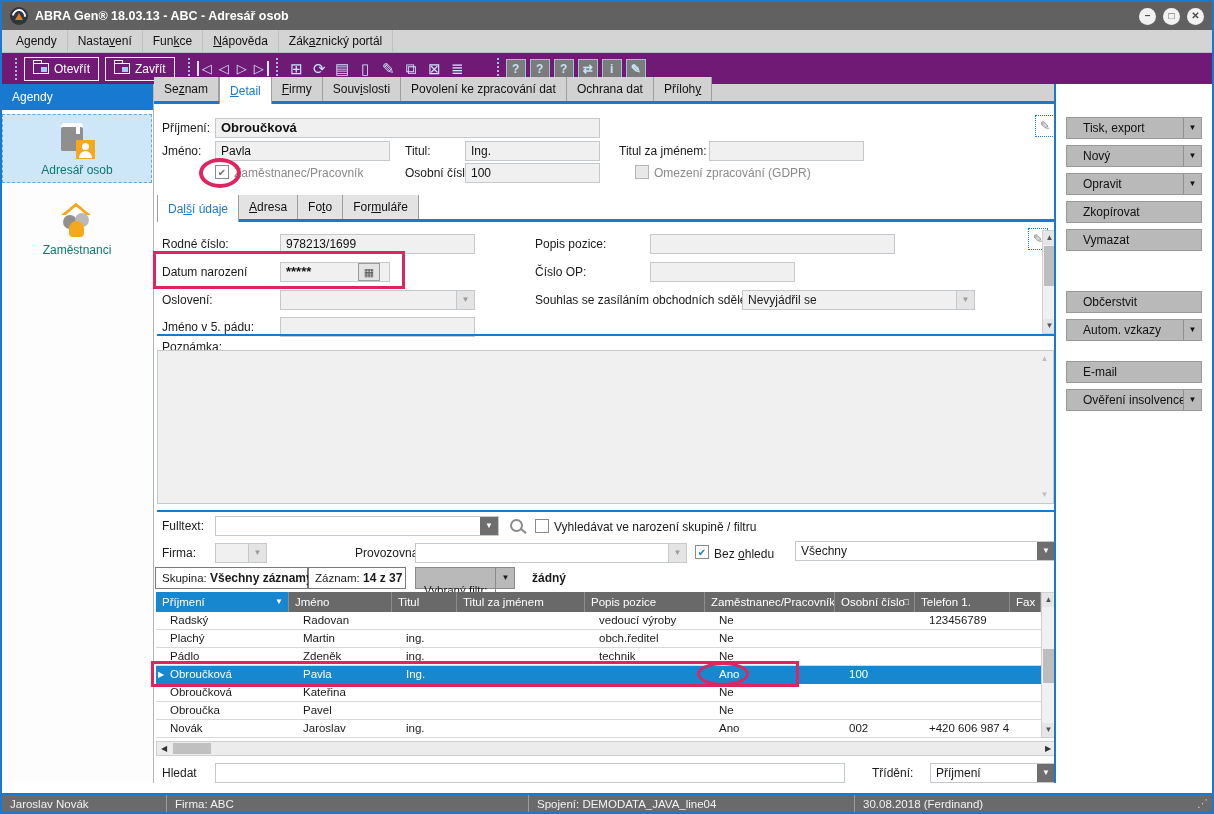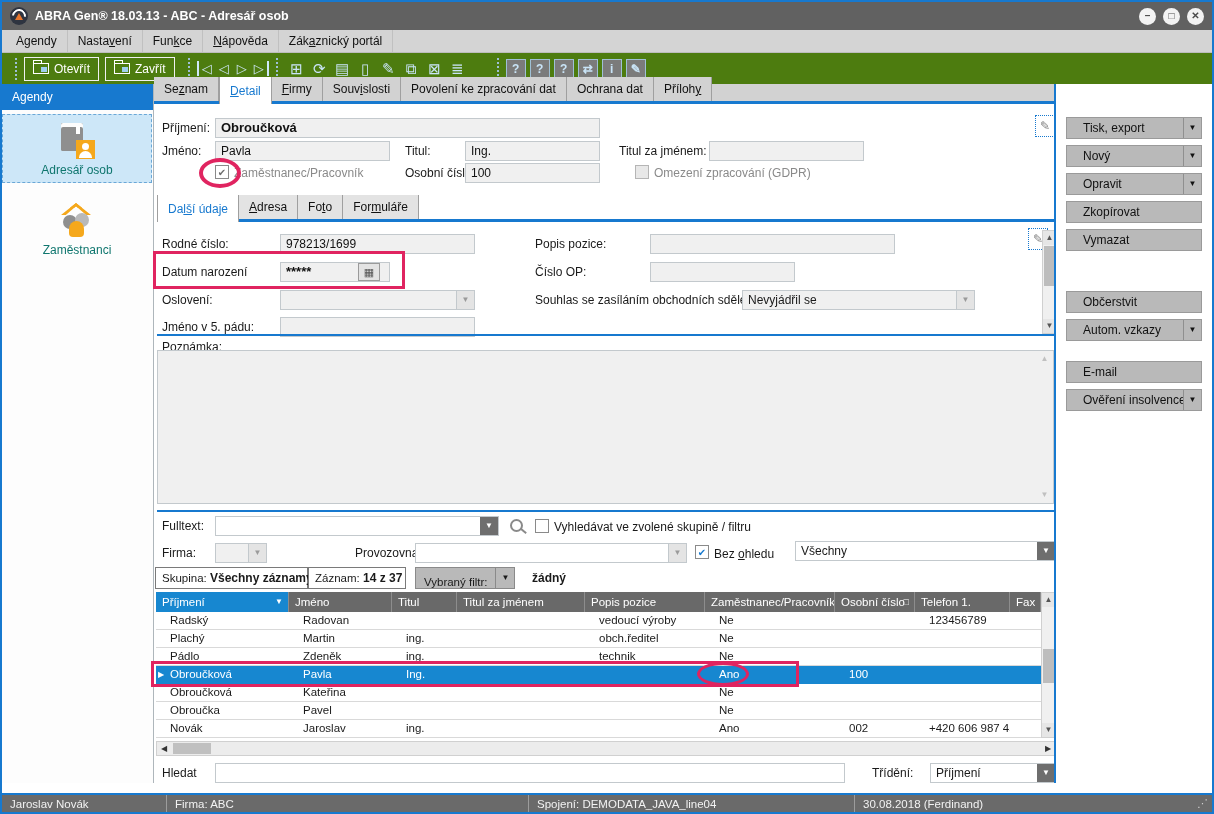--- a/index.html
+++ b/index.html
@@ -15,21 +15,21 @@
   .title-text { color:#fff; font-weight:bold; font-size:12.5px; }
   .wctrl { margin-left:auto; display:flex; gap:7px; }
   .wbtn { width:17px; height:17px; border-radius:50%; background:#f2f2f2; color:#4a4a4a; font-size:10px; line-height:16px; text-align:center; font-weight:bold; cursor:default; }
 
   
   .menubar { position:absolute; left:0; top:28px; right:0; height:23px; background:#d4d4d4; border-bottom:1px solid #bdbdbd; display:flex; align-items:stretch; padding-left:4px; }
   .menu-item { padding:0 10px; display:flex; align-items:center; border-right:1px solid #c0c0c0; color:#111; }
   .k { text-decoration:underline; }
 
   
-  .toolbar { position:absolute; left:0; top:51px; right:0; height:31px; background:#4d7c0f; display:flex; align-items:center; padding:0 6px; color:#e8f3fb; }
+  .toolbar { position:absolute; left:0; top:51px; right:0; height:31px; background:#701a75; display:flex; align-items:center; padding:0 6px; color:#e8f3fb; }
   .tsep { width:0; border-left:2px dotted #9fc0d6; height:22px; margin:0 7px; flex:none; }
   .tbtn { display:flex; align-items:center; gap:5px; border:1px solid #f0f0f0; height:24px; padding:0 8px; color:#fff; margin-right:6px; background:transparent; }
   .folder { width:16px; height:11px; border:1px solid #fff; position:relative; background:transparent; }
   .folder::before { content:""; position:absolute; top:-4px; left:-1px; width:7px; height:3px; border:1px solid #fff; border-bottom:none; }
   .folder::after { content:""; position:absolute; right:1px; bottom:1px; width:6px; height:5px; background:#9fd0ef; }
   .navico { color:#cfe8fa; font-size:13px; width:18px; text-align:center; }
   .navico.first { border-left:2px solid #cfe8fa; }
   .navico.last { border-right:2px solid #cfe8fa; }
   .tico { color:#c9e4f7; font-size:15px; width:23px; height:22px; line-height:21px; text-align:center; }
   .tico.help { border:1px solid #9fc0d6; background:#7b7b7b; font-weight:bold; font-size:12px; width:20px; height:20px; line-height:18px; margin-right:4px; }
@@ -90,21 +90,21 @@
   .vscroll.pale .up,.vscroll.pale .dn { color:#c0c0c0; background:#f0f0f0; }
   .hscroll { position:absolute; height:15px; background:#ececec; border:1px solid #d0d0d0; }
   .hscroll .lt,.hscroll .rt { position:absolute; top:0; width:14px; height:13px; text-align:center; font-size:8px; line-height:13px; color:#333; }
   .hscroll .lt { left:0; } .hscroll .rt { right:0; }
   .hscroll .thumb { position:absolute; left:16px; top:1px; width:38px; height:11px; background:#c0c0c0; }
 
   
   .gbox { position:absolute; height:22px; background:#fff; border:1px solid #7a7a7a; line-height:20px; padding:0 6px; white-space:nowrap; font-size:11.5px; }
   .gbox b { font-size:12px; }
   .gbtn { position:absolute; height:22px; background:#b9b9b9; border:1px solid #8a8a8a; line-height:20px; font-size:11.5px; display:flex; }
-  .gbtn .cap { padding:4px 8px; border-right:1px solid #8a8a8a; }
+  .gbtn .cap { padding:12px 8px; border-right:1px solid #8a8a8a; }
   .gbtn .arr { width:18px; text-align:center; font-size:8px; line-height:20px; }
 
   
   .tbl { position:absolute; left:2px; top:508px; width:885px; }
   .trow { display:grid; grid-template-columns:133px 103px 65px 128px 120px 130px 80px 95px 1fr; }
   .th { background:#696969; color:#fff; height:20px; line-height:20px; font-size:11.5px; padding:0 6px; border-right:1px solid #8d8d8d; white-space:nowrap; overflow:hidden; position:relative; }
   .th.sorted { background:#1787d0; }
   .th .sortarr { position:absolute; right:5px; top:0; font-size:8px; }
   .th .sq { position:absolute; right:5px; top:0; font-size:9px; }
   .td { height:18px; line-height:17px; font-size:11.5px; padding:0 6px 0 14px; border-bottom:1px solid #d9d9d9; white-space:nowrap; overflow:hidden; }
@@ -334,21 +334,21 @@
         <span class="up">▲</span>
         <span class="dn">▼</span>
       </div>
 
       <div class="bluediv" style="top:426px;"></div>
 
       <span class="lbl" style="left:8px; top:432px;">Fulltext:</span>
       <span class="combo" style="left:61px; top:432px; width:284px; background:#fff;"><span></span><span class="arrow">▼</span></span>
       <span class="magico" style="left:356px; top:435px;"></span>
       <span class="checkbox off" style="left:381px; top:435px;"></span>
-      <span class="lbl" style="left:400px; top:433px;">Vyhledávat ve zvolené skupině / filtru</span>
+      <span class="lbl" style="left:400px; top:433px;">Vyhledávat ve narození skupině / filtru</span>
 
       <span class="lbl" style="left:8px; top:459px;">Firma:</span>
       <span class="combo disabled" style="left:61px; top:459px; width:52px;"><span></span><span class="arrow">▼</span></span>
       <span class="lbl" style="left:201px; top:459px;">Provozovna:</span>
       <span class="combo disabled" style="left:261px; top:459px; width:272px; background:#fff;"><span></span><span class="arrow">▼</span></span>
       <span class="checkbox blue" style="left:541px; top:461px;">✔</span>
       <span class="lbl" style="left:560px; top:460px;"><span>Bez </span><span class="k">o</span><span>hledu</span></span>
       <span class="combo" style="left:641px; top:457px; width:261px; background:#fff;"><span>Všechny</span><span class="arrow">▼</span></span>
 
       <span class="gbox" style="left:1px; top:483px; width:153px;"><span>Skupina:</span> <b>Všechny záznamy</b></span>

